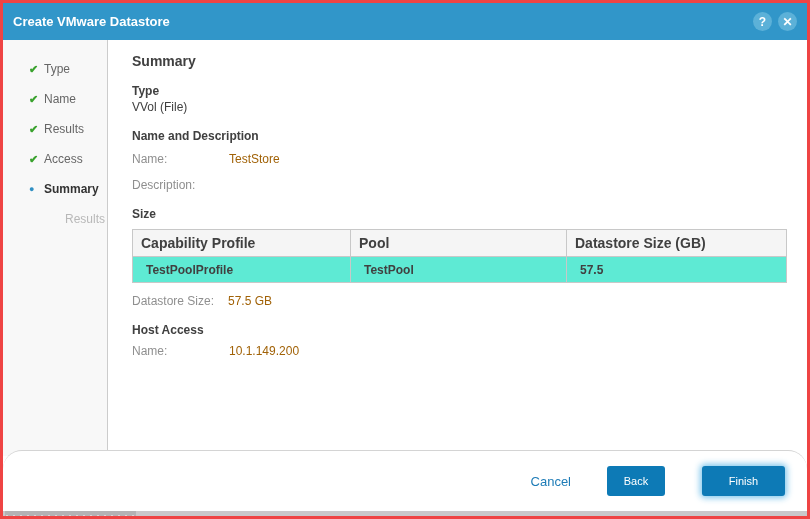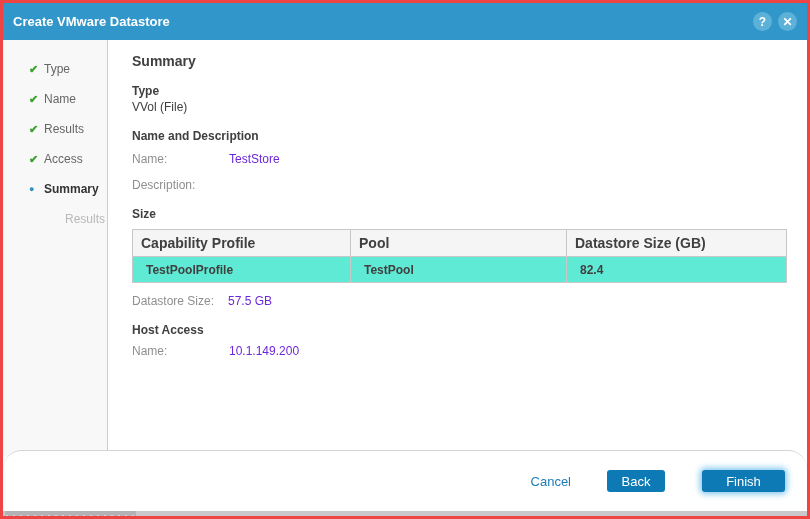--- a/index.html
+++ b/index.html
@@ -59,21 +59,21 @@
 
   .content {
     flex: 1; padding: 13px 20px 0 24px;
     font-size: 12px; color: #404040;
   }
   .page-heading { font-size: 14px; font-weight: bold; color: #404040; }
   .section-heading { font-size: 12px; font-weight: bold; color: #404040; margin-top: 15px; }
   .plain-value { margin-top: 2px; }
   .kv-row { margin-top: 9px; display: flex; }
   .kv-label { width: 97px; color: #8f8f8f; flex-shrink: 0; }
-  .kv-value { color: #6d28d9; }
+  .kv-value { color: #a16207; }
   .kv-row.spaced { margin-top: 12px; }
 
   
   table.size-table {
     border-collapse: collapse;
     margin-top: 8px;
     width: 654px;
     table-layout: fixed;
   }
   table.size-table th {
@@ -103,23 +103,23 @@
     display: flex; align-items: center; justify-content: flex-end;
     padding-right: 22px;
     border-radius: 19px;
   }
   .link-btn {
     color: #1e7cb7; font-size: 13px; cursor: pointer;
     margin-right: 36px; background: none; border: none;
     font-family: "Liberation Sans", sans-serif;
   }
   .btn {
-    height: 22px; border: none; border-radius: 3px;
+    height: 30px; border: none; border-radius: 3px;
     background: #0d7ab6; color: #ffffff;
-    font-size: 13px; cursor: pointer;
+    font-size: 11px; cursor: pointer;
     font-family: "Liberation Sans", sans-serif;
     padding: 0 14px;
   }
   .btn.back { width: 58px; margin-right: 37px; }
   .btn.finish { width: 83px; box-shadow: 0 0 6px 2px rgba(120,195,235,0.95); }
 
   
   .hscroll {
     position: absolute; left: 0; right: 0; bottom: 0;
     height: 5px; background: #cac8ca;
@@ -194,21 +194,21 @@
           <tr>
             <th class="col-1">Capability Profile</th>
             <th class="col-2">Pool</th>
             <th class="col-3">Datastore Size (GB)</th>
           </tr>
         </thead>
         <tbody>
           <tr>
             <td>TestPoolProfile</td>
             <td>TestPool</td>
-            <td>82.4</td>
+            <td>57.5</td>
           </tr>
         </tbody>
       </table>
       <div class="kv-row" style="margin-top:11px;">
         <span class="kv-label">Datastore Size:</span>
         <span class="kv-value" style="margin-left:-24px;padding-left:23px;">57.5 GB</span>
       </div>
 
       <div class="section-heading">Host Access</div>
       <div class="kv-row" style="margin-top:7px;">

